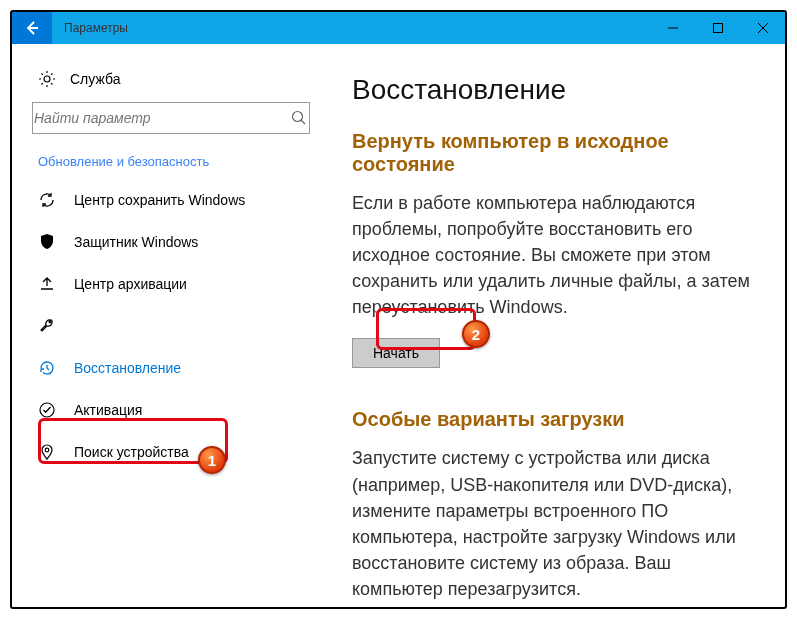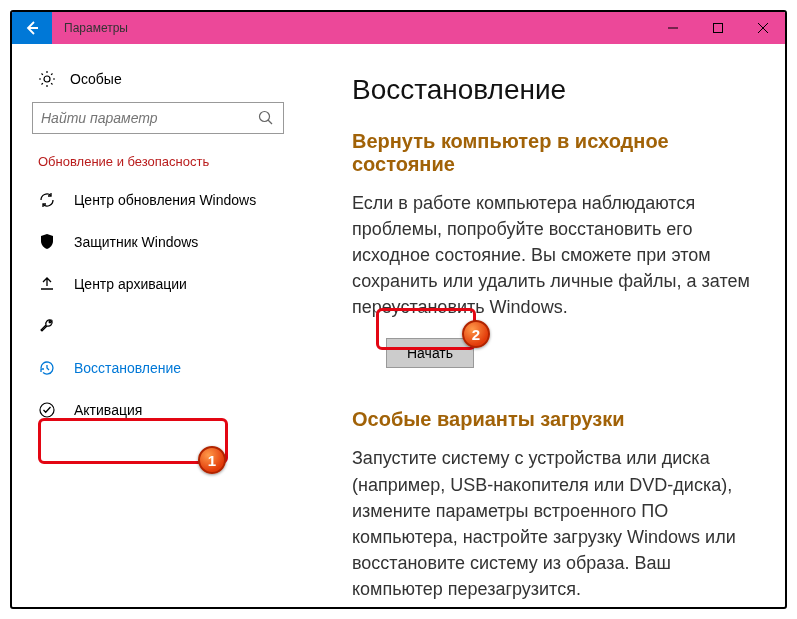--- a/index.html
+++ b/index.html
@@ -10,21 +10,21 @@
   border: 2px solid #000;
   border-radius: 3px;
   display: flex;
   flex-direction: column;
   overflow: hidden;
 }
 .titlebar {
   height: 32px;
   display: flex;
   align-items: center;
-  background: #ec4899;
+  background: #0ea5e9;
 }
 .back-btn {
   width: 40px;
   height: 32px;
   background: #0078d7;
   display: flex;
   align-items: center;
   justify-content: center;
 }
 .back-btn svg { width: 16px; height: 16px; }
@@ -42,36 +42,36 @@
   display: flex;
   align-items: center;
   gap: 14px;
   padding: 6px 0 14px 6px;
   font-size: 14px;
 }
 .search-box {
   display: flex;
   align-items: center;
   border: 1px solid #999;
-  width: 252px;
+  width: 278px;
   height: 32px;
-  padding: 0 8px;
+  padding: 0 1px;
   margin-bottom: 20px;
 }
 .search-input {
   flex: 1;
   border: none;
   outline: none;
   font-size: 14px;
   font-style: italic;
   color: #767676;
 }
 .category-label {
   font-size: 13px;
-  color: #b91c1c;
+  color: #3b82f6;
   margin-bottom: 10px;
   padding-left: 6px;
 }
 .nav-item {
   display: flex;
   align-items: center;
   gap: 18px;
   padding: 12px 6px 12px 6px;
   font-size: 14px;
   color: #000;
@@ -88,21 +88,20 @@
 .page-title { font-size: 28px; font-weight: 300; margin-bottom: 24px; color: #111; }
 .section-heading { font-size: 20px; font-weight: 700; margin-bottom: 14px; color: #a16207; }
 .section-text { font-size: 18px; color: #333; line-height: 1.45; margin-bottom: 18px; }
 .action-btn {
   display: inline-block;
   background: #ccc;
   border: 1px solid #999;
   padding: 6px 20px;
   font-size: 14px;
   cursor: pointer;
-  margin-left: 34px;
 }
 .section-gap { height: 40px; }
 
 .highlight-box {
   position: absolute;
   border: 3px solid #e30613;
   border-radius: 6px;
   pointer-events: none;
 }
 .badge {
@@ -159,21 +158,21 @@
 
   <div class="content">
     <div class="sidebar">
       <div class="home-row">
         <span class="nav-icon">
               <svg viewBox="0 0 18 18">
                 <circle cx="9" cy="9" r="3" fill="none" stroke="#000" stroke-width="1.2"></circle>
                 <path d="M9 1v2M9 15v2M1 9h2M15 9h2M3.5 3.5l1.4 1.4M13.1 13.1l1.4 1.4M3.5 14.5l1.4-1.4M13.1 4.9l1.4-1.4" stroke="#000" stroke-width="1.2"></path>
               </svg>
             </span>
-        <span>Особые</span>
+        <span>Служба</span>
       </div>
 
       <div class="search-box">
         <input class="search-input" placeholder="Найти параметр" style="">
         <span class="nav-icon">
               <svg viewBox="0 0 18 18">
                 <circle cx="7.5" cy="7.5" r="5" stroke="#666" fill="none" stroke-width="1.2"></circle>
                 <line x1="11" y1="11" x2="15" y2="15" stroke="#666" stroke-width="1.2"></line>
               </svg>
             </span>
@@ -181,21 +180,21 @@
 
       <div class="category-label">Обновление и безопасность</div>
 
       <div class="nav-item">
         <span class="nav-icon">
               <svg viewBox="0 0 18 18">
                 <path d="M3 9a6 6 0 0 1 10-4.5M15 9a6 6 0 0 1-10 4.5" stroke="#000" fill="none" stroke-width="1.3"></path>
                 <path d="M13 2v3h-3M5 16v-3h3" stroke="#000" fill="none" stroke-width="1.3"></path>
               </svg>
             </span>
-        <span>Центр обновления Windows</span>
+        <span>Центр сохранить Windows</span>
       </div>
 
       <div class="nav-item">
         <span class="nav-icon">
               <svg viewBox="0 0 18 18">
                 <path d="M9 1l6 2v5c0 4-3 7-6 8-3-1-6-4-6-8V3l6-2z" fill="#000"></path>
               </svg>
             </span>
         <span>Защитник Windows</span>
       </div>
@@ -231,20 +230,29 @@
       <div class="nav-item">
         <span class="nav-icon">
               <svg viewBox="0 0 18 18">
                 <circle cx="9" cy="9" r="7" stroke="#000" fill="none" stroke-width="1.2"></circle>
                 <path d="M5.5 9l2.2 2.2L12.5 6" stroke="#000" fill="none" stroke-width="1.3"></path>
               </svg>
             </span>
         <span>Активация</span>
       </div>
 
+      <div class="nav-item">
+        <span class="nav-icon">
+              <svg viewBox="0 0 18 18">
+                <path d="M9 2a5 5 0 0 1 5 5c0 3-5 9-5 9S4 10 4 7a5 5 0 0 1 5-5z" stroke="#000" fill="none" stroke-width="1.2"></path>
+                <circle cx="9" cy="7" r="1.8" stroke="#000" fill="none" stroke-width="1.2"></circle>
+              </svg>
+            </span>
+        <span>Поиск устройства</span>
+      </div>
     </div>
 
     <div class="main">
       <div class="page-title">Восстановление</div>
 
       <div class="section-heading">Вернуть компьютер в исходное состояние</div>
       <div class="section-text">Если в работе компьютера наблюдаются проблемы, попробуйте восстановить его исходное состояние. Вы сможете при этом сохранить или удалить личные файлы, а затем переустановить Windows.</div>
       <button class="action-btn">Начать</button>
 
       <div class="section-gap"></div>

